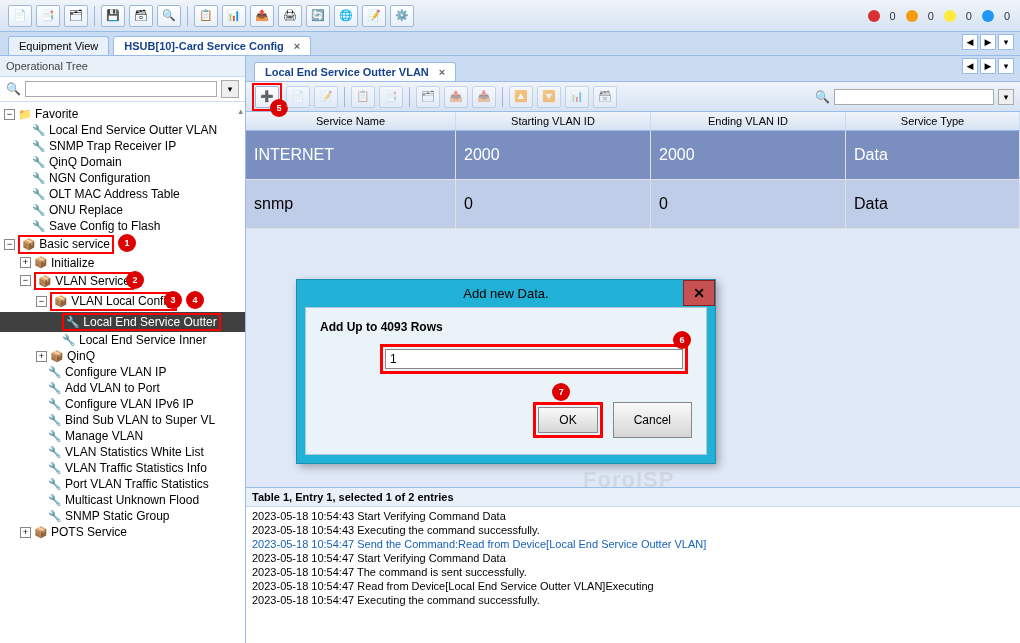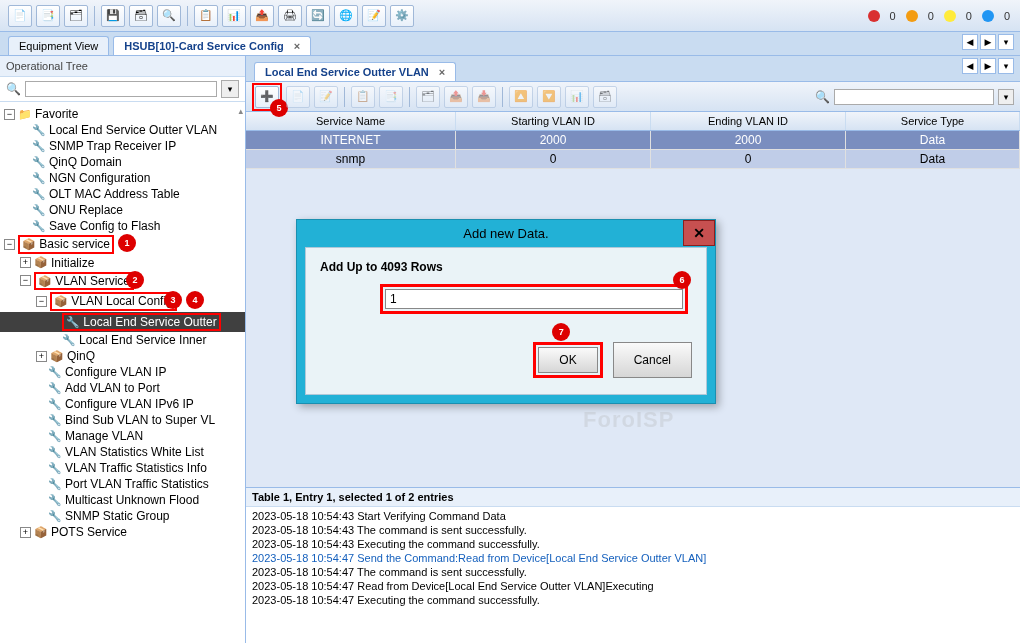--- a/index.html
+++ b/index.html
@@ -49,21 +49,21 @@
 .content-tabs .tab.active { color: #15428b; font-weight: bold; }
 .content-toolbar { height: 30px; background: linear-gradient(#f0f4fa,#d6e3f3); border-bottom: 1px solid #99bbe8; display: flex; align-items: center; padding: 0 6px; gap: 4px; position: relative; }
 .content-toolbar .tb-btn.disabled { opacity: 0.5; }
 .content-toolbar .search-wrap { margin-left: auto; display: flex; align-items: center; gap: 4px; }
 .content-toolbar .search-wrap input { width: 160px; border: 1px solid #aaa; padding: 1px 3px; font-size: 11px; }
 
 .grid { background: #fff; }
 .grid-head { display: flex; background: linear-gradient(#f0f4fa,#d6e3f3); border-bottom: 1px solid #99bbe8; }
 .grid-head .cell { padding: 3px 16px; border-right: 1px solid #c9dcf1; font-size: 11px; text-align: center; }
 .grid-row { display: flex; border-bottom: 1px solid #e0e0e0; }
-.grid-row .cell { padding: 2px 8px; border-right: 1px solid #e0e0e0; font-size: 12px; overflow: hidden; text-align: center; }
+.grid-row .cell { padding: 15px 8px; border-right: 1px solid #e0e0e0; font-size: 16px; overflow: hidden; }
 .grid-row.selrow { background: #7a8ebf; color: #fff; }
 .grid-row.altrow { background: #c0cde8; }
 .col1 { width: 210px; } .col2 { width: 195px; } .col3 { width: 195px; } .col4 { flex: 1; }
 
 .canvas { flex: 1; position: relative; background: #dfe8f6; }
 
 
 .dialog { position: absolute; left: 50px; top: 50px; width: 420px; background: #22b1d6; border: 1px solid #1a8fb0; box-shadow: 3px 3px 8px rgba(0,0,0,0.3); }
 .dialog-title { padding: 6px; text-align: center; font-size: 13px; position: relative; }
 .dialog-close { position: absolute; right: 0; top: 0; width: 32px; height: 26px; background: #c75050; color: #000; border: 1px solid #8a1f1f; display: flex; align-items: center; justify-content: center; cursor: pointer; font-weight: bold; font-size: 14px; }
@@ -347,22 +347,22 @@
             <button class="dlg-btn">Cancel</button>
           </div>
         </div>
       </div>
     </div>
 
     <div class="log-panel">
       <div class="log-header">Table 1, Entry 1, selected 1 of 2 entries</div>
       <div class="log-lines">
         <div>2023-05-18 10:54:43 Start Verifying Command Data</div>
-        <div>2023-05-18 10:54:43 The command is sent successfully.</div>
         <div>2023-05-18 10:54:43 Executing the command successfully.</div>
         <div class="log-blue">2023-05-18 10:54:47 Send the Command:Read from Device[Local End Service Outter VLAN]</div>
+        <div>2023-05-18 10:54:47 Start Verifying Command Data</div>
         <div>2023-05-18 10:54:47 The command is sent successfully.</div>
         <div>2023-05-18 10:54:47 Read from Device[Local End Service Outter VLAN]Executing</div>
         <div>2023-05-18 10:54:47 Executing the command successfully.</div>
       </div>
     </div>
   </div>
 </div>
 
 </body></html>

